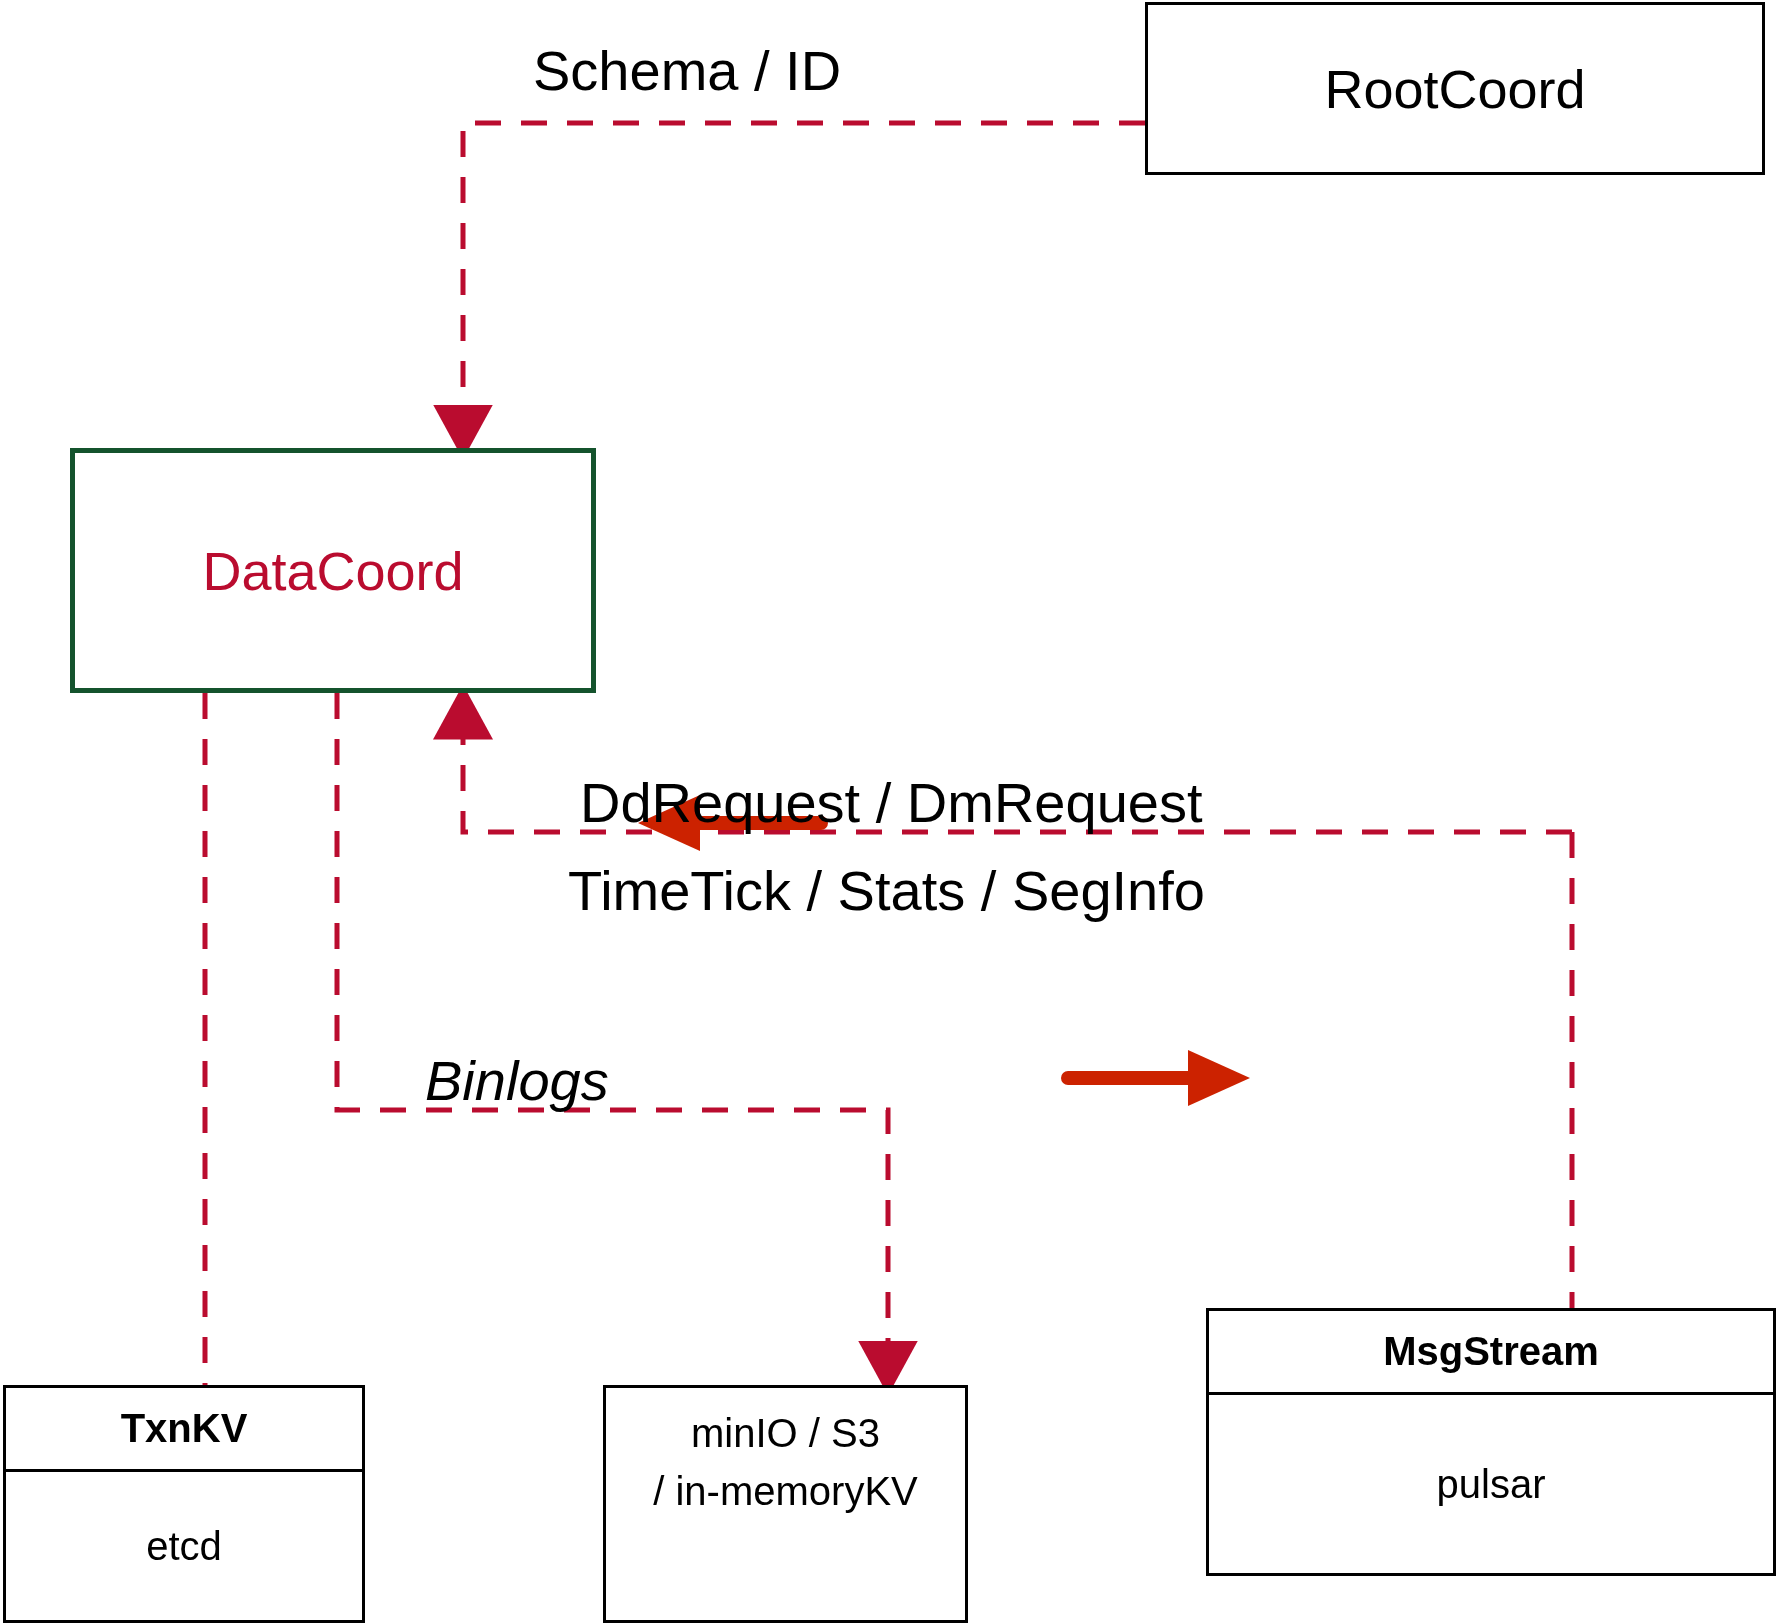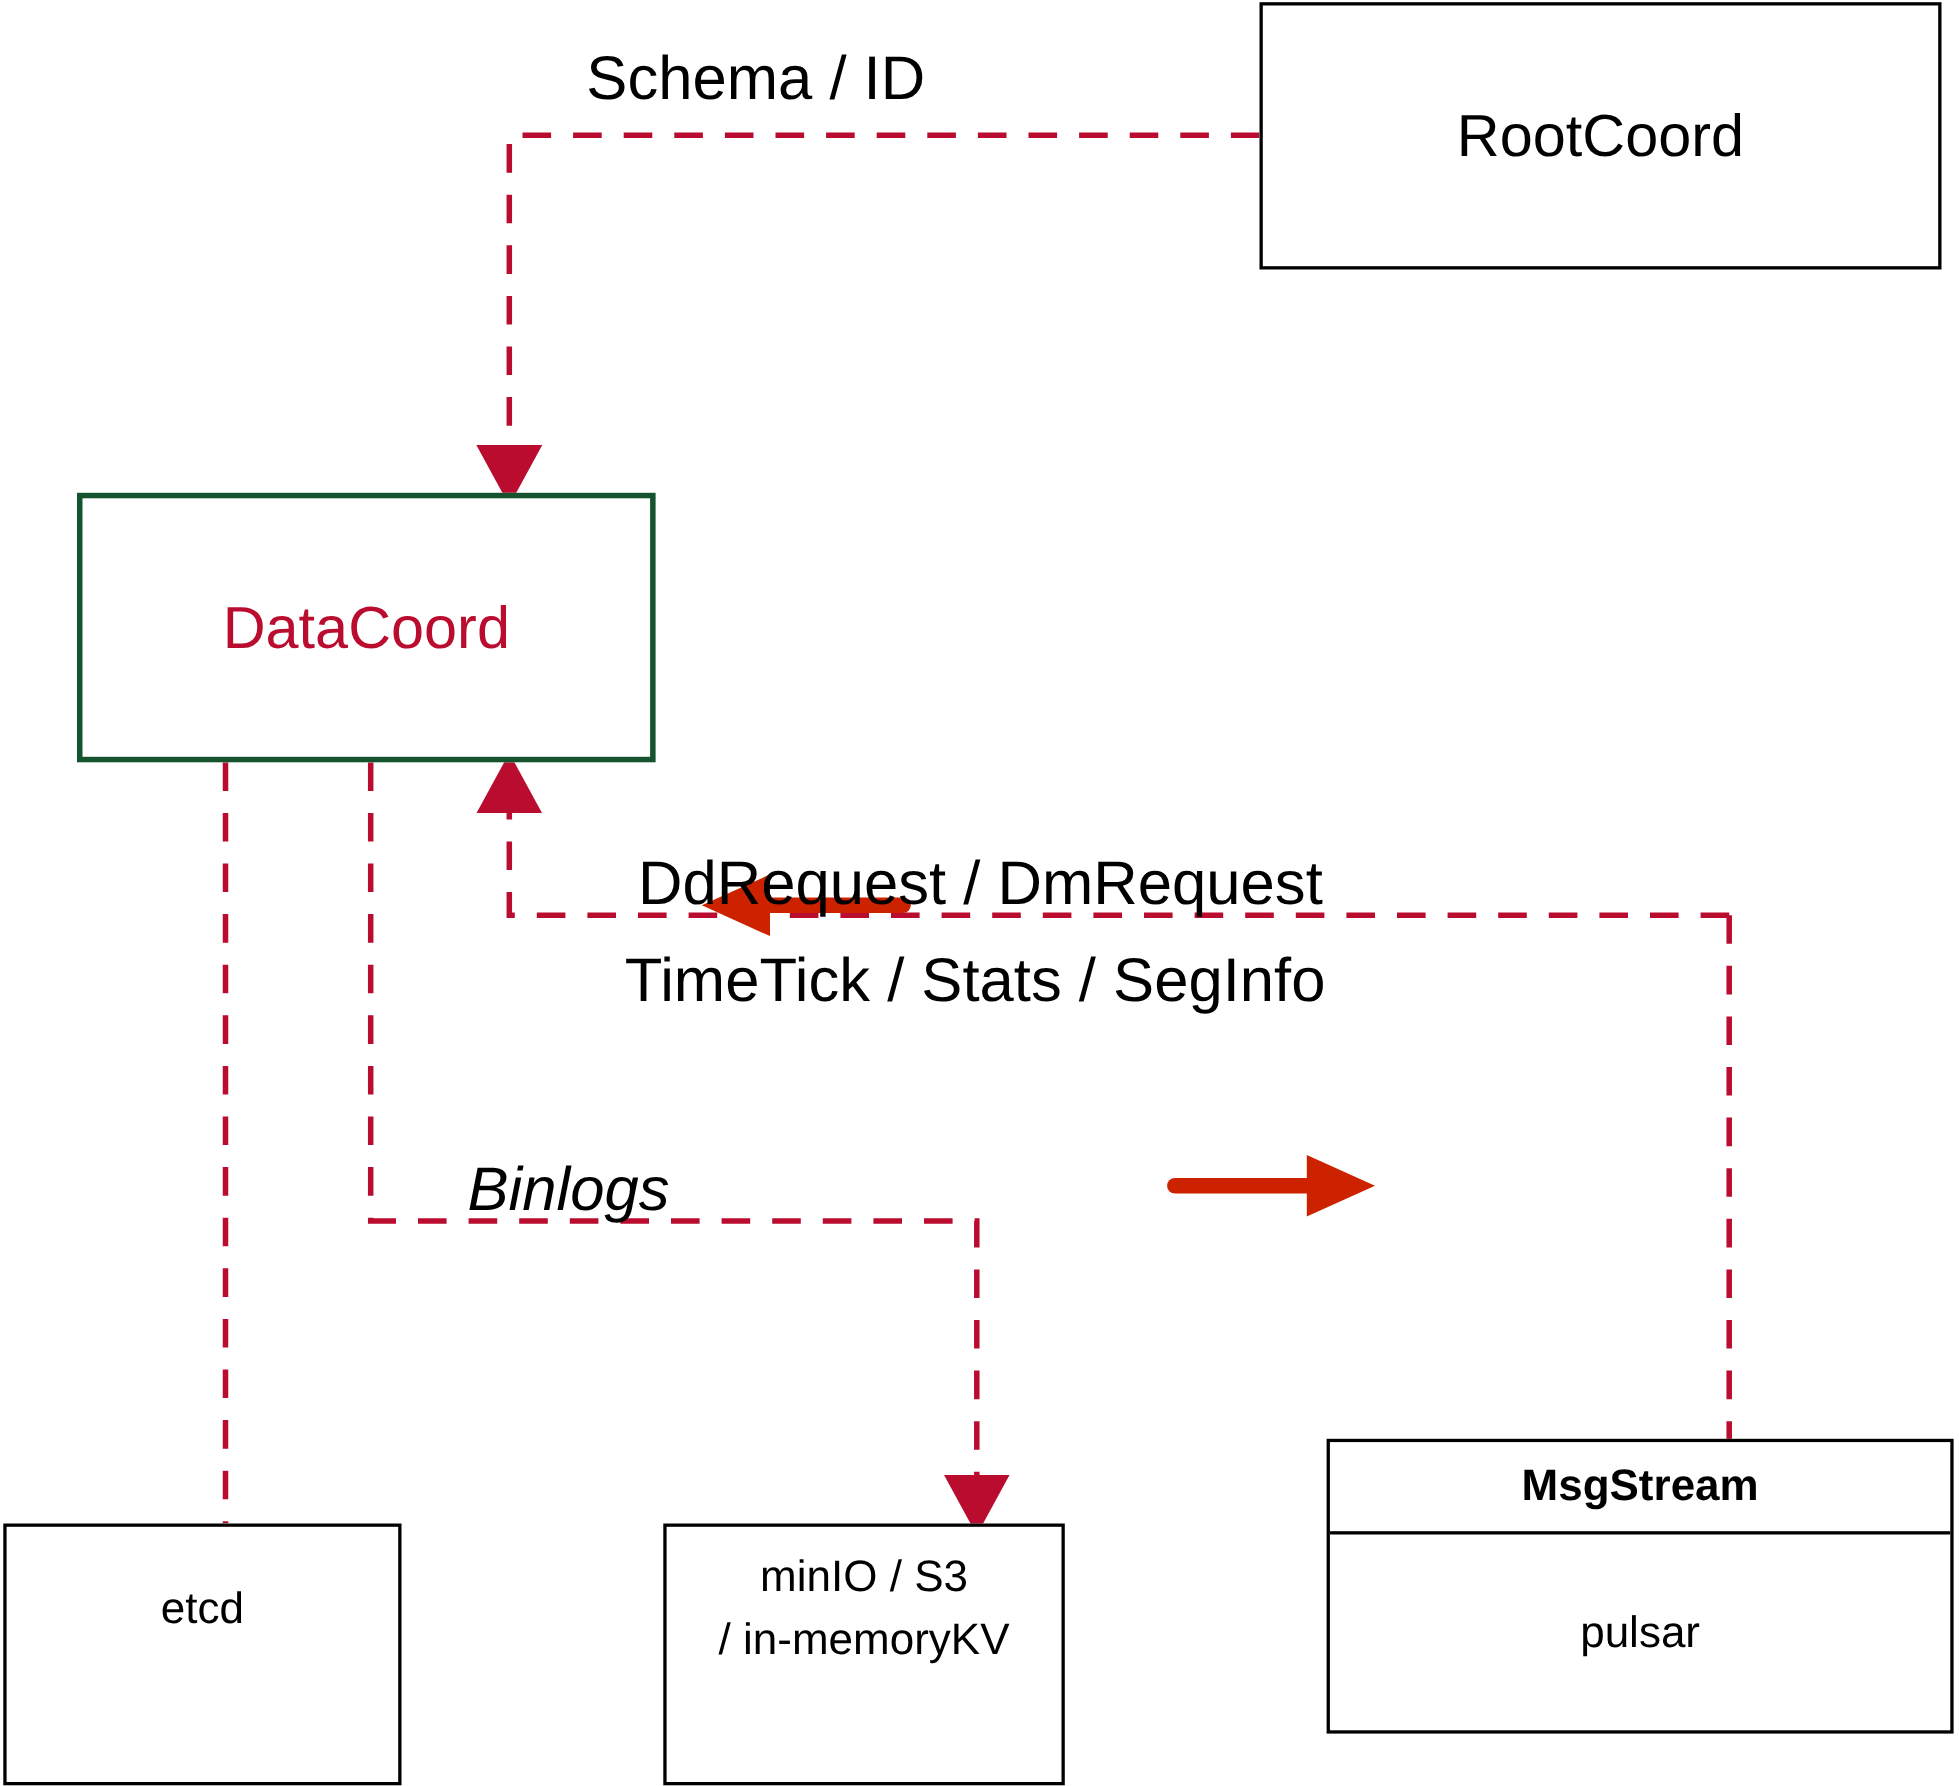--- a/index.html
+++ b/index.html
@@ -15,21 +15,21 @@
   .node{position:absolute;box-sizing:border-box;background:#ffffff;}
   .node.black{border:3px solid #000000;}
   .node.red{border:5px solid #14532d;}
 
   .node-title{
     display:flex;align-items:center;justify-content:center;
     width:100%;box-sizing:border-box;
   }
 
   
-  #rootcoord{left:1145px;top:2px;width:620px;height:243px;}
+  #rootcoord{left:1145px;top:2px;width:620px;height:173px;}
   #rootcoord .node-title{height:100%;font-size:54px;color:#000;}
 
   
   #datacoord{left:70px;top:448px;width:526px;height:245px;}
   #datacoord .node-title{height:100%;font-size:54px;color:#BA0C2F;}
 
   
   .twopart .hdr{
     height:84px;display:flex;align-items:center;justify-content:center;
     font-size:40px;font-weight:bold;color:#000;
@@ -98,20 +98,21 @@
 
   <div id="rootcoord" class="node black">
     <div class="node-title">RootCoord</div>
   </div>
 
   <div id="datacoord" class="node red">
     <div class="node-title">DataCoord</div>
   </div>
 
   <div id="txnkv" class="node black twopart">
+    <div class="hdr">TxnKV</div>
     <div class="bdy">
       <div>etcd</div>
     </div>
   </div>
 
   <div id="kv" class="node black twopart">
     <div class="bdy">
       <div>minIO / S3</div>
       <div>/ in-memoryKV</div>
     </div>

